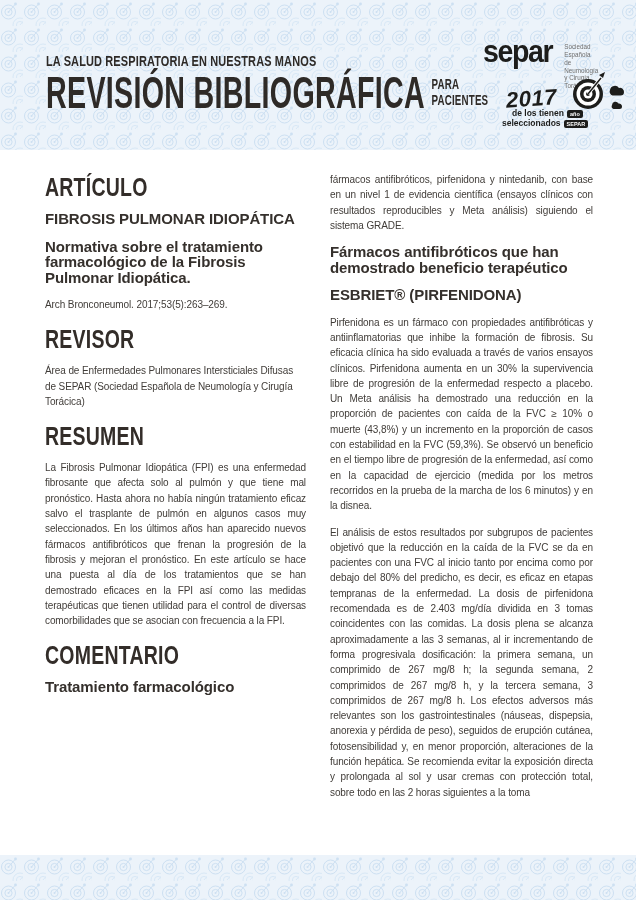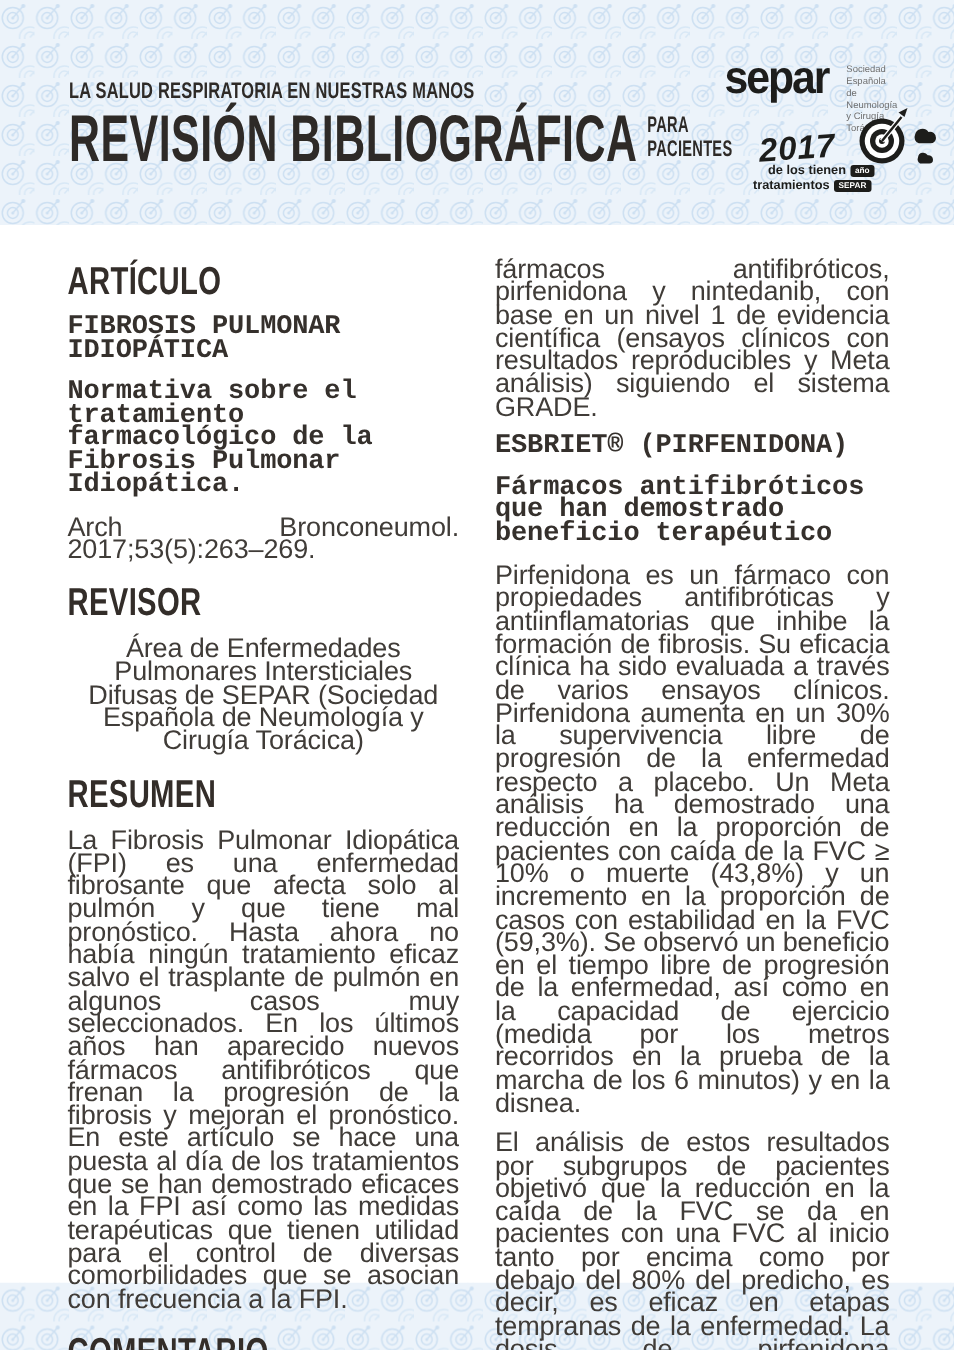--- a/index.html
+++ b/index.html
@@ -51,32 +51,32 @@
   .mini-tag{
     display:inline-block;background:#1d1d1b;color:#fff;border-radius:2px;
     font-size:5.5px;font-weight:700;padding:1px 3px;vertical-align:middle;margin-left:3px;
   }
   .target-art{position:absolute;left:66px;top:-8px;}
   
   .col{position:absolute;top:172px;text-align:justify;}
   .col-left{left:45px;width:261px;}
   .col-right{left:330px;width:263px;}
   .col p{
-    margin:0 0 11px;font-size:18px;line-height:15.3px;letter-spacing:-.1px;color:#403c38;
+    margin:0 0 11px;font-size:10px;line-height:15.3px;letter-spacing:-.1px;color:#403c38;
   }
-  .col p.no-justify{text-align:center;}
+  .col p.no-justify{text-align:left;}
   h2.section{
     font-size:26px;line-height:1;font-weight:700;color:#332d29;
     margin:14px 0 11px;transform:scaleX(.75);transform-origin:left top;
     white-space:nowrap;letter-spacing:.3px;
   }
   h2.section.first{margin-top:2px;}
   h3.topic,h4.subhead{
-    font-size:18px;line-height:15.5px;font-weight:700;color:#35302c;
-    margin:0 0 12px;text-align:left;letter-spacing:-.1px;font-family:Liberation Mono, monospace;
+    font-size:15px;line-height:15.5px;font-weight:700;color:#35302c;
+    margin:0 0 12px;text-align:left;letter-spacing:-.1px;
   }
 </style>
 </head>
 <body>
 
 <div class="page">
 
   <div class="pattern-strip top">
     <svg xmlns="http://www.w3.org/2000/svg">
       <defs>
@@ -121,21 +121,21 @@
       <div class="separ-sub">
         <div>Sociedad Española</div>
         <div>de Neumología</div>
         <div>y Cirugía Torácica</div>
       </div>
     </div>
 
     <div class="year-badge">
       <span class="year">2017</span>
       <span class="line1"><span>de los tienen</span><span class="mini-tag">año</span></span>
-      <span class="line2"><span>tratamientos</span><span class="mini-tag">SEPAR</span></span>
+      <span class="line2"><span>seleccionados</span><span class="mini-tag">SEPAR</span></span>
       <svg class="target-art" width="64" height="46" xmlns="http://www.w3.org/2000/svg">
 
         <circle cx="24" cy="22" r="15" fill="#1d1d1b"></circle>
         <circle cx="24" cy="22" r="11.5" fill="#ffffff"></circle>
         <circle cx="24" cy="22" r="8" fill="#1d1d1b"></circle>
         <circle cx="24" cy="22" r="4.5" fill="#ffffff"></circle>
         <circle cx="24" cy="22" r="2" fill="#1d1d1b"></circle>
 
         <path d="M24 22 L37 6" stroke="#ffffff" stroke-width="3.4" fill="none"></path>
         <path d="M24 22 L37 6" stroke="#1d1d1b" stroke-width="1.6" fill="none"></path>
@@ -153,23 +153,24 @@
     <h4 class="subhead">Normativa sobre el tratamiento farmacológico de la Fibrosis Pulmonar Idiopática.</h4>
     <p>Arch Bronconeumol. 2017;53(5):263–269.</p>
 
     <h2 class="section">REVISOR</h2>
     <p class="no-justify">Área de Enfermedades Pulmonares Intersticiales Difusas de SEPAR (Sociedad Española de Neumología y Cirugía Torácica)</p>
 
     <h2 class="section">RESUMEN</h2>
     <p>La Fibrosis Pulmonar Idiopática (FPI) es una enfermedad fibrosante que afecta solo al pulmón y que tiene mal pronóstico. Hasta ahora no había ningún tratamiento eficaz salvo el trasplante de pulmón en algunos casos muy seleccionados. En los últimos años han aparecido nuevos fármacos antifibróticos que frenan la progresión de la fibrosis y mejoran el pronóstico. En este artículo se hace una puesta al día de los tratamientos que se han demostrado eficaces en la FPI así como las medidas terapéuticas que tienen utilidad para el control de diversas comorbilidades que se asocian con frecuencia a la FPI.</p>
 
     <h2 class="section">COMENTARIO</h2>
+    <h4 class="subhead">Tratamiento farmacológico</h4>
   </div>
 
   <div class="col col-right">
     <p>fármacos antifibróticos, pirfenidona y nintedanib, con base en un nivel 1 de evidencia científica (ensayos clínicos con resultados reproducibles y Meta análisis) siguiendo el sistema GRADE.</p>
+    <h4 class="subhead">Fármacos antifibróticos que han demostrado beneficio terapéutico</h4>
     <h4 class="subhead">ESBRIET® (PIRFENIDONA)</h4>
-    <h4 class="subhead">Fármacos antifibróticos que han demostrado beneficio terapéutico</h4>
     <p>Pirfenidona es un fármaco con propiedades antifibróticas y antiinflamatorias que inhibe la formación de fibrosis. Su eficacia clínica ha sido evaluada a través de varios ensayos clínicos. Pirfenidona aumenta en un 30% la supervivencia libre de progresión de la enfermedad respecto a placebo. Un Meta análisis ha demostrado una reducción en la proporción de pacientes con caída de la FVC ≥ 10% o muerte (43,8%) y un incremento en la proporción de casos con estabilidad en la FVC (59,3%). Se observó un beneficio en el tiempo libre de progresión de la enfermedad, así como en la capacidad de ejercicio (medida por los metros recorridos en la prueba de la marcha de los 6 minutos) y en la disnea.</p>
     <p>El análisis de estos resultados por subgrupos de pacientes objetivó que la reducción en la caída de la FVC se da en pacientes con una FVC al inicio tanto por encima como por debajo del 80% del predicho, es decir, es eficaz en etapas tempranas de la enfermedad. La dosis de pirfenidona recomendada es de 2.403 mg/día dividida en 3 tomas coincidentes con las comidas. La dosis plena se alcanza aproximadamente a las 3 semanas, al ir incrementando de forma progresivala dosificación: la primera semana, un comprimido de 267 mg/8 h; la segunda semana, 2 comprimidos de 267 mg/8 h, y la tercera semana, 3 comprimidos de 267 mg/8 h. Los efectos adversos más relevantes son los gastrointestinales (náuseas, dispepsia, anorexia y pérdida de peso), seguidos de erupción cutánea, fotosensibilidad y, en menor proporción, alteraciones de la función hepática. Se recomienda evitar la exposición directa y prolongada al sol y usar cremas con protección total, sobre todo en las 2 horas siguientes a la toma</p>
   </div>
 
 </div>
 
 </body></html>

